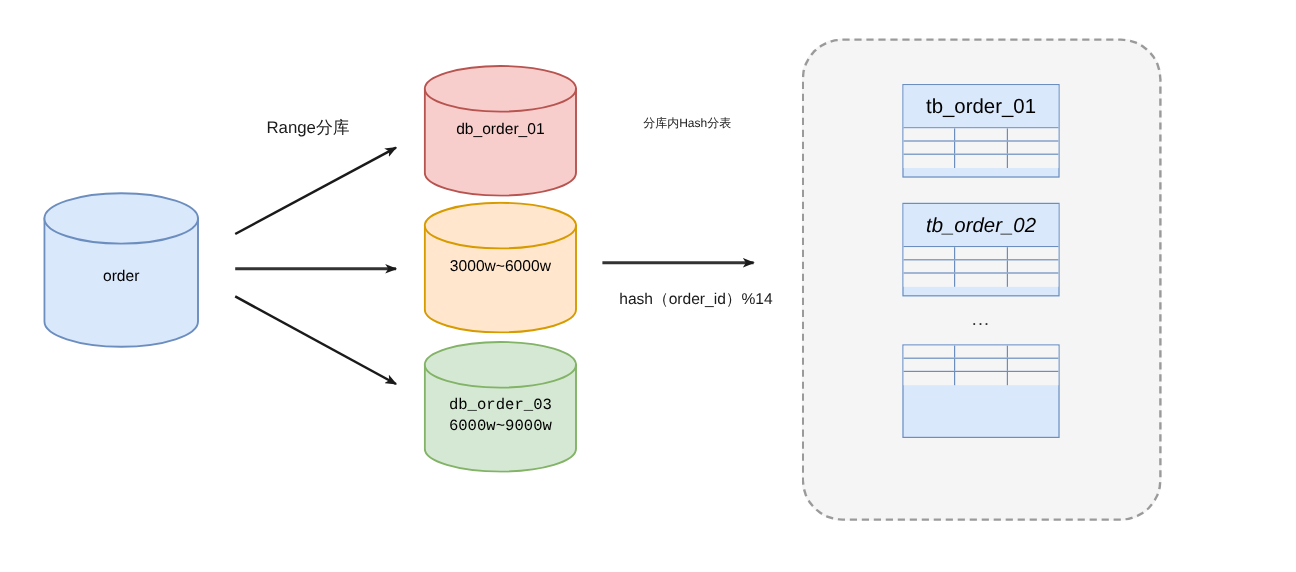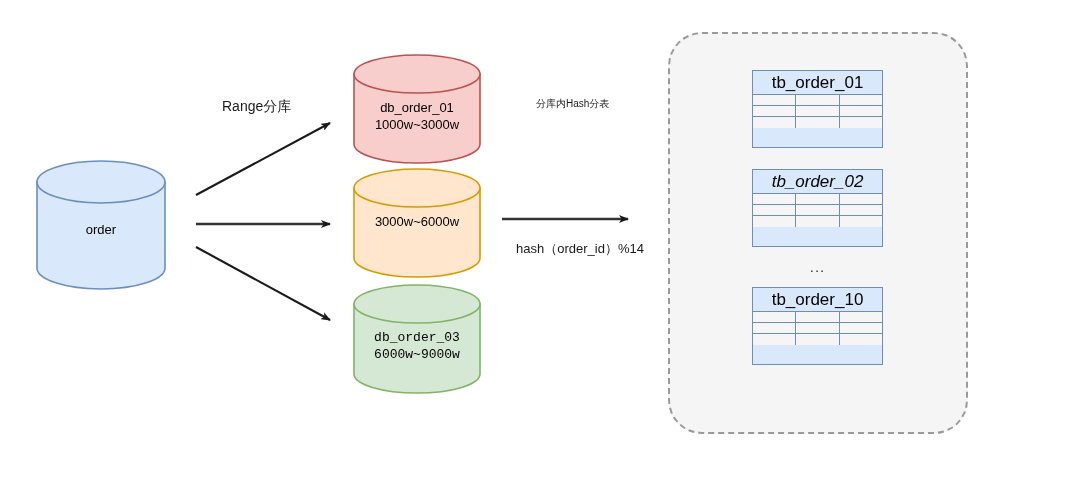--- a/index.html
+++ b/index.html
@@ -60,21 +60,21 @@
 
   
   .tbl {
     position: absolute;
     box-sizing: border-box;
     border: 1px solid #6c8ebf;
     background: #dae8fc;
   }
   .tbl-head {
     box-sizing: border-box;
-    height: 24px;
+    height: 36px;
     background: #dae8fc;
     border-bottom: 1px solid #6c8ebf;
     display: flex;
     align-items: center;
     justify-content: center;
     color: #000;
     white-space: nowrap;
   }
   .tbl-body {
     box-sizing: border-box;
@@ -135,21 +135,20 @@
 
   <div class="edge-label" style="left:488px; top:241px; font-size:13px;">hash（order_id）%14</div>
 
   <div class="cyl" style="left:353px; top:54px; width:128px; height:110px;">
     <svg width="128" height="110" viewBox="0 0 128 110">
       <path d="M1,20 L1,90 A63,19 0 0 0 127,90 L127,20 Z" fill="#f8cecc" stroke="#b85450" stroke-width="1.6"></path>
       <ellipse cx="64" cy="20" rx="63" ry="19" fill="#f8cecc" stroke="#b85450" stroke-width="1.6"></ellipse>
     </svg>
     <div class="cyl-label" style="top:46px; font-size:13px;">
       <span class="l1">db_order_01</span>
-      <span class="l2">1000w~3000w</span>
     </div>
   </div>
 
   <div class="cyl" style="left:353px; top:168px; width:128px; height:110px;">
     <svg width="128" height="110" viewBox="0 0 128 110">
       <path d="M1,20 L1,90 A63,19 0 0 0 127,90 L127,20 Z" fill="#ffe6cc" stroke="#d79b00" stroke-width="1.6"></path>
       <ellipse cx="64" cy="20" rx="63" ry="19" fill="#ffe6cc" stroke="#d79b00" stroke-width="1.6"></ellipse>
     </svg>
     <div class="cyl-label" style="top:46px; font-size:13px;">
       <span class="l2">3000w~6000w</span>
@@ -207,21 +206,20 @@
         <div class="tbl-cell"></div>
         <div class="tbl-cell"></div>
         <div class="tbl-cell"></div>
       </div>
     </div>
   </div>
 
   <div class="ellipsis-mark" style="left:752px; top:258px; width:131px; font-size:15px;">...</div>
 
   <div class="tbl" style="left:752px; top:287px; width:131px; height:78px;">
-    <div class="tbl-head" style="font-size:17px;">tb_order_10</div>
     <div class="tbl-body">
       <div class="tbl-row">
         <div class="tbl-cell"></div>
         <div class="tbl-cell"></div>
         <div class="tbl-cell"></div>
       </div>
       <div class="tbl-row">
         <div class="tbl-cell"></div>
         <div class="tbl-cell"></div>
         <div class="tbl-cell"></div>

